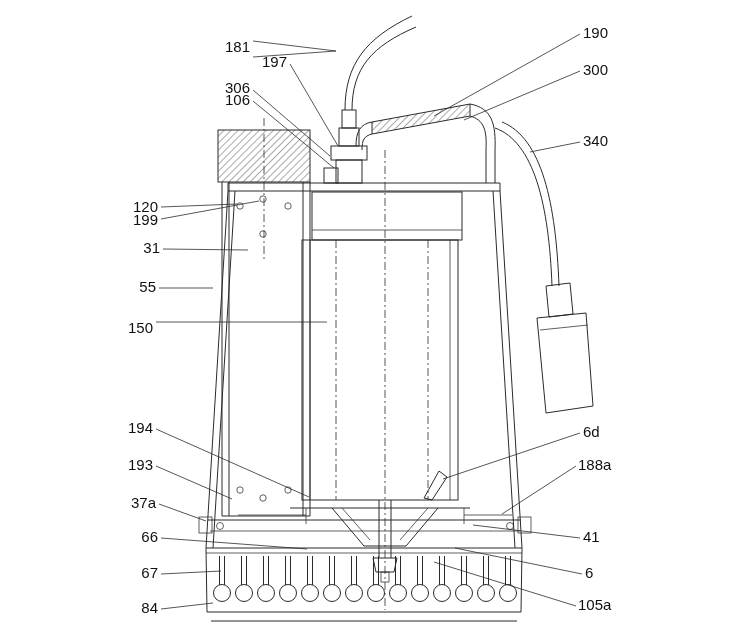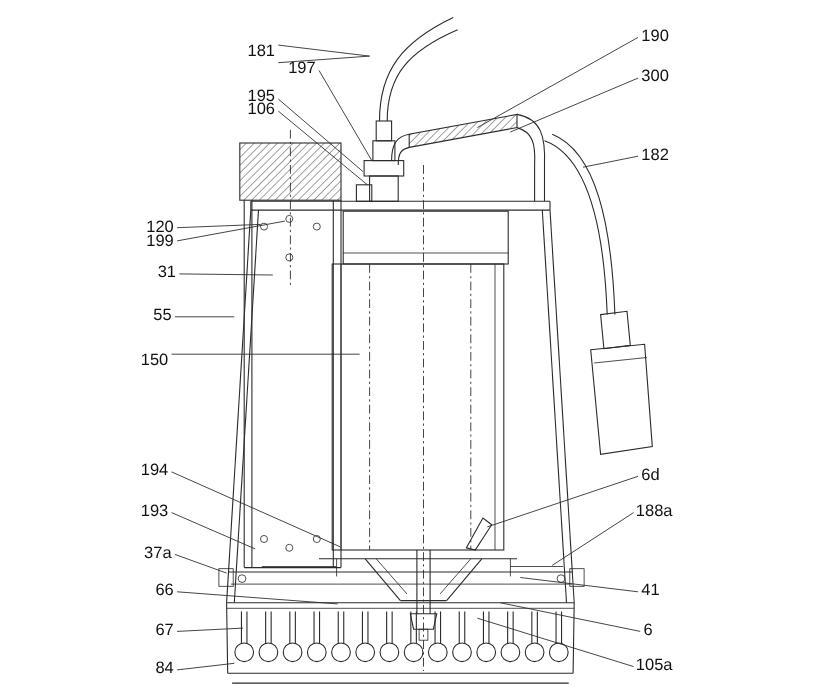--- a/index.html
+++ b/index.html
@@ -175,36 +175,36 @@
     <line class="ld" x1="580" y1="433" x2="443" y2="479"></line>
     <line class="ld" x1="576" y1="466" x2="502" y2="514"></line>
     <line class="ld" x1="580" y1="538" x2="473" y2="525"></line>
     <line class="ld" x1="582" y1="574" x2="455" y2="548"></line>
     <line class="ld" x1="576" y1="606" x2="434" y2="562"></line>
   </g>
 </svg>
 
 <span class="callout" style="right:502px;top:40px">181</span>
 <span class="callout" style="right:465px;top:55px">197</span>
-<span class="callout" style="right:502px;top:81px">195</span>
+<span class="callout" style="right:502px;top:81px">306</span>
 <span class="callout" style="right:502px;top:93px">106</span>
 <span class="callout" style="right:594px;top:200px">120</span>
 <span class="callout" style="right:594px;top:213px">199</span>
 <span class="callout" style="right:592px;top:241px">31</span>
 <span class="callout" style="right:596px;top:280px">55</span>
 <span class="callout" style="right:599px;top:321px">150</span>
 <span class="callout" style="right:599px;top:421px">194</span>
 <span class="callout" style="right:599px;top:458px">193</span>
 <span class="callout" style="right:596px;top:496px">37a</span>
 <span class="callout" style="right:594px;top:530px">66</span>
 <span class="callout" style="right:594px;top:566px">67</span>
 <span class="callout" style="right:594px;top:601px">84</span>
 
 <span class="callout" style="left:583px;top:26px">190</span>
 <span class="callout" style="left:583px;top:63px">300</span>
-<span class="callout" style="left:583px;top:134px">182</span>
+<span class="callout" style="left:583px;top:134px">340</span>
 <span class="callout" style="left:583px;top:425px">6d</span>
 <span class="callout" style="left:578px;top:458px">188a</span>
 <span class="callout" style="left:583px;top:530px">41</span>
 <span class="callout" style="left:585px;top:566px">6</span>
 <span class="callout" style="left:578px;top:598px">105a</span>
 
 </div>
 
 </body></html>

